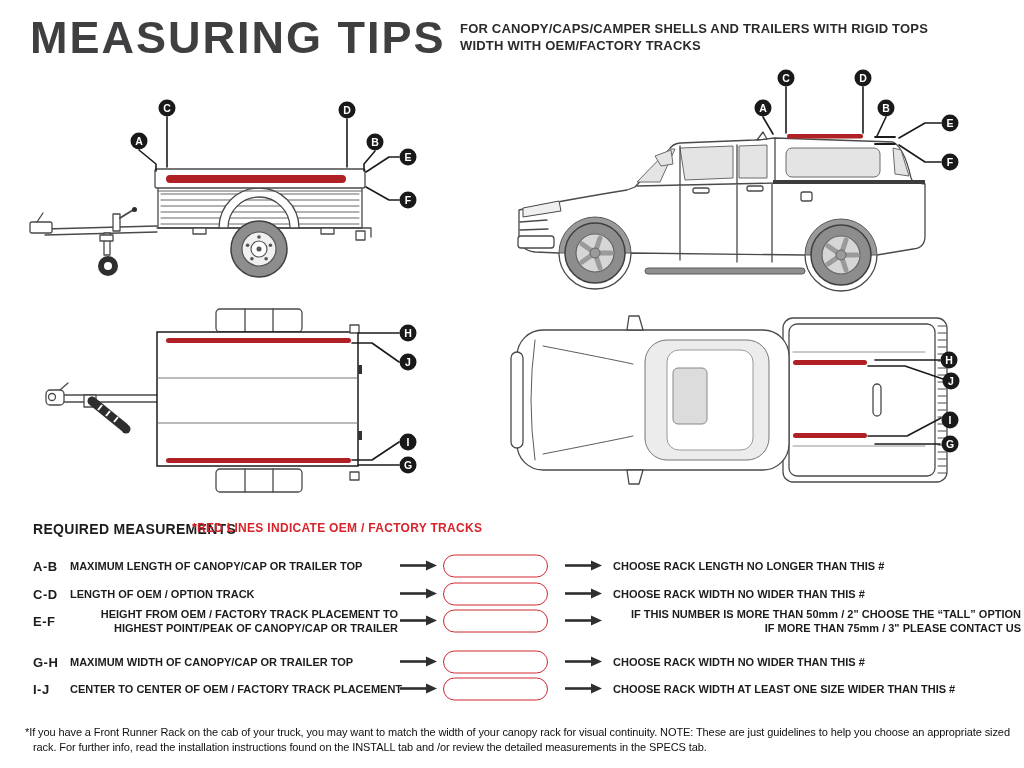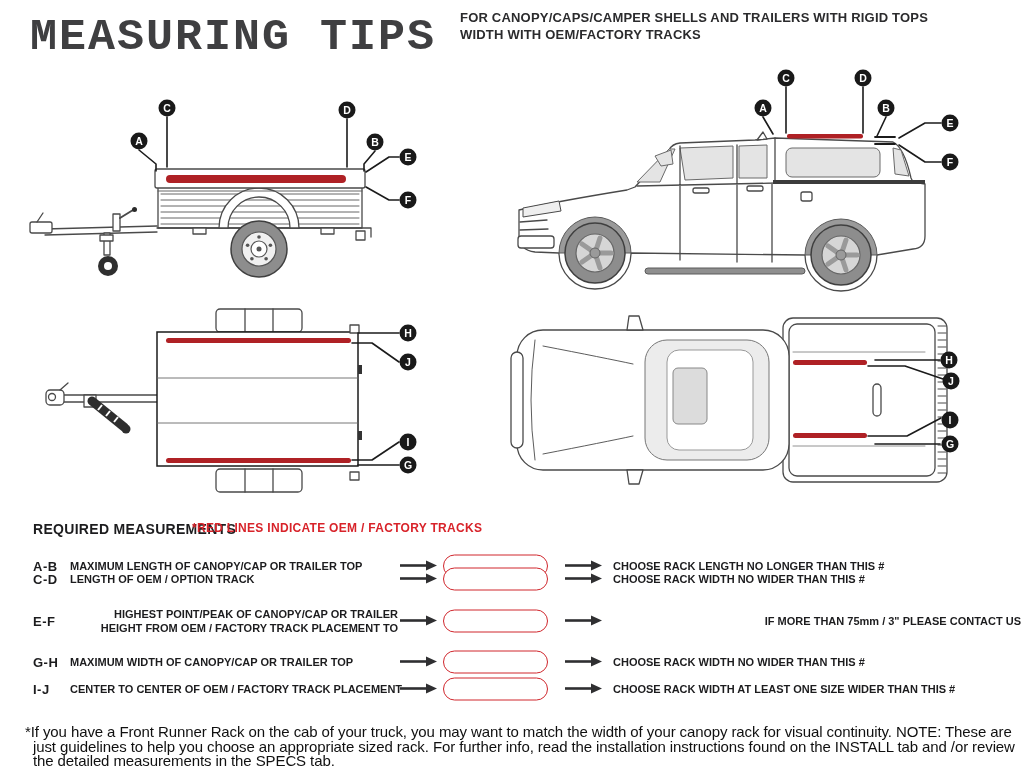--- a/index.html
+++ b/index.html
@@ -2,45 +2,45 @@
 <html><head>
 <meta charset="utf-8">
 <style>
   html,body{margin:0;padding:0;}
   body{
     width:1024px;height:768px;background:#ffffff;position:relative;overflow:hidden;
     font-family:"Liberation Sans", sans-serif;color:#231f20;
   }
   .abs{position:absolute;}
   .page-title{
-    left:30px;top:12px;font-size:45px;font-weight:bold;letter-spacing:2px;color:#3f3f41;font-family:Liberation Mono, monospace;
+    left:30px;top:12px;font-size:45px;font-weight:bold;letter-spacing:2px;color:#3f3f41;
   }
   .subtitle{
-    left:460px;top:9px;font-size:13px;font-weight:bold;line-height:17px;
+    left:460px;top:20px;font-size:13px;font-weight:bold;line-height:17px;
     letter-spacing:.2px;color:#2b2b2d;white-space:nowrap;
   }
   .diag{position:absolute;}
   .diag svg{position:absolute;left:0;top:0;}
   .badge{
     position:absolute;width:17px;height:17px;border-radius:50%;background:#191919;color:#fff;
     font-size:10.5px;font-weight:bold;display:flex;align-items:center;justify-content:center;
     transform:translate(-50%,-50%);line-height:1;
   }
   .sec-title{left:33px;top:521px;font-size:14px;font-weight:bold;letter-spacing:.3px;color:#1c1c1e;white-space:nowrap;}
   .sec-legend{left:192px;top:521px;font-size:12px;font-weight:bold;letter-spacing:.3px;color:#d8232a;white-space:nowrap;}
   .mrow{position:absolute;left:0;width:1024px;}
   .mrow > *{position:absolute;top:50%;transform:translateY(-50%);}
   .mkey{left:33px;font-size:13px;font-weight:bold;letter-spacing:.5px;color:#1c1c1e;white-space:nowrap;}
   .mlabel{left:70px;width:328px;font-size:11px;font-weight:bold;line-height:14px;color:#1c1c1e;white-space:nowrap;}
   .arr1{left:399px;}
   .arr2{left:564px;}
   .pill{left:443px;width:103px;height:21px;border:1.6px solid #d0262c;border-radius:12px;background:#fff;}
   .mres{left:613px;width:408px;font-size:11px;font-weight:bold;line-height:14px;color:#1c1c1e;white-space:nowrap;}
   .footnote{
-    left:25px;top:725px;width:992px;font-size:15px;line-height:14.5px;color:#101010;
+    left:25px;top:725px;width:992px;font-size:11px;line-height:14.5px;color:#101010;
     padding-left:8px;text-indent:-8px;letter-spacing:-0.1px;
   }
   .ln{stroke:#1b1b1b;stroke-width:1.6;fill:none;stroke-linejoin:round;stroke-linecap:round;}
   .art{stroke:#4a4a4a;stroke-width:1.3;fill:none;stroke-linejoin:round;stroke-linecap:round;}
   .artw{stroke:#4a4a4a;stroke-width:1.3;fill:#ffffff;stroke-linejoin:round;}
   .glass{fill:#e4e4e4;stroke:#6a6a6a;stroke-width:1;}
 </style>
 </head>
 <body>
 
@@ -250,51 +250,52 @@
         <polygon points="27,0.5 38,5.5 27,10.5" fill="#2f2f31"></polygon>
       </svg></span>
   <span class="pill"></span>
   <span class="arr2"><svg width="38" height="11">
         <line x1="1" y1="5.5" x2="27" y2="5.5" stroke="#2f2f31" stroke-width="2.6"></line>
         <polygon points="27,0.5 38,5.5 27,10.5" fill="#2f2f31"></polygon>
       </svg></span>
   <span class="mres">CHOOSE RACK LENGTH NO LONGER THAN THIS #</span>
 </div>
 
-<div class="mrow" style="top:568px;height:22px;">
+<div class="mrow" style="top:583px;height:22px;">
   <span class="mkey">C-D</span>
   <span class="mlabel">LENGTH OF OEM / OPTION TRACK</span>
   <span class="arr1"><svg width="38" height="11">
         <line x1="1" y1="5.5" x2="27" y2="5.5" stroke="#2f2f31" stroke-width="2.6"></line>
         <polygon points="27,0.5 38,5.5 27,10.5" fill="#2f2f31"></polygon>
       </svg></span>
   <span class="pill"></span>
   <span class="arr2"><svg width="38" height="11">
         <line x1="1" y1="5.5" x2="27" y2="5.5" stroke="#2f2f31" stroke-width="2.6"></line>
         <polygon points="27,0.5 38,5.5 27,10.5" fill="#2f2f31"></polygon>
       </svg></span>
   <span class="mres">CHOOSE RACK WIDTH NO WIDER THAN THIS #</span>
 </div>
 
 <div class="mrow" style="top:603px;height:36px;text-align:right;">
   <span class="mkey">E-F</span>
   <span class="mlabel">
+    <div>HEIGHT FROM OEM / FACTORY TRACK PLACEMENT TO</div>
     <div>HIGHEST POINT/PEAK OF CANOPY/CAP OR TRAILER</div>
-    <div>HEIGHT FROM OEM / FACTORY TRACK PLACEMENT TO</div>
   </span>
   <span class="arr1"><svg width="38" height="11">
         <line x1="1" y1="5.5" x2="27" y2="5.5" stroke="#2f2f31" stroke-width="2.6"></line>
         <polygon points="27,0.5 38,5.5 27,10.5" fill="#2f2f31"></polygon>
       </svg></span>
   <span class="pill"></span>
   <span class="arr2"><svg width="38" height="11">
         <line x1="1" y1="5.5" x2="27" y2="5.5" stroke="#2f2f31" stroke-width="2.6"></line>
         <polygon points="27,0.5 38,5.5 27,10.5" fill="#2f2f31"></polygon>
       </svg></span>
   <span class="mres">
+    <div>IF THIS NUMBER IS MORE THAN 50mm / 2" CHOOSE THE “TALL” OPTION</div>
     <div>IF MORE THAN 75mm / 3" PLEASE CONTACT US</div>
   </span>
 </div>
 
 <div class="mrow" style="top:651px;height:22px;">
   <span class="mkey">G-H</span>
   <span class="mlabel">MAXIMUM  WIDTH OF CANOPY/CAP OR TRAILER TOP</span>
   <span class="arr1"><svg width="38" height="11">
         <line x1="1" y1="5.5" x2="27" y2="5.5" stroke="#2f2f31" stroke-width="2.6"></line>
         <polygon points="27,0.5 38,5.5 27,10.5" fill="#2f2f31"></polygon>

